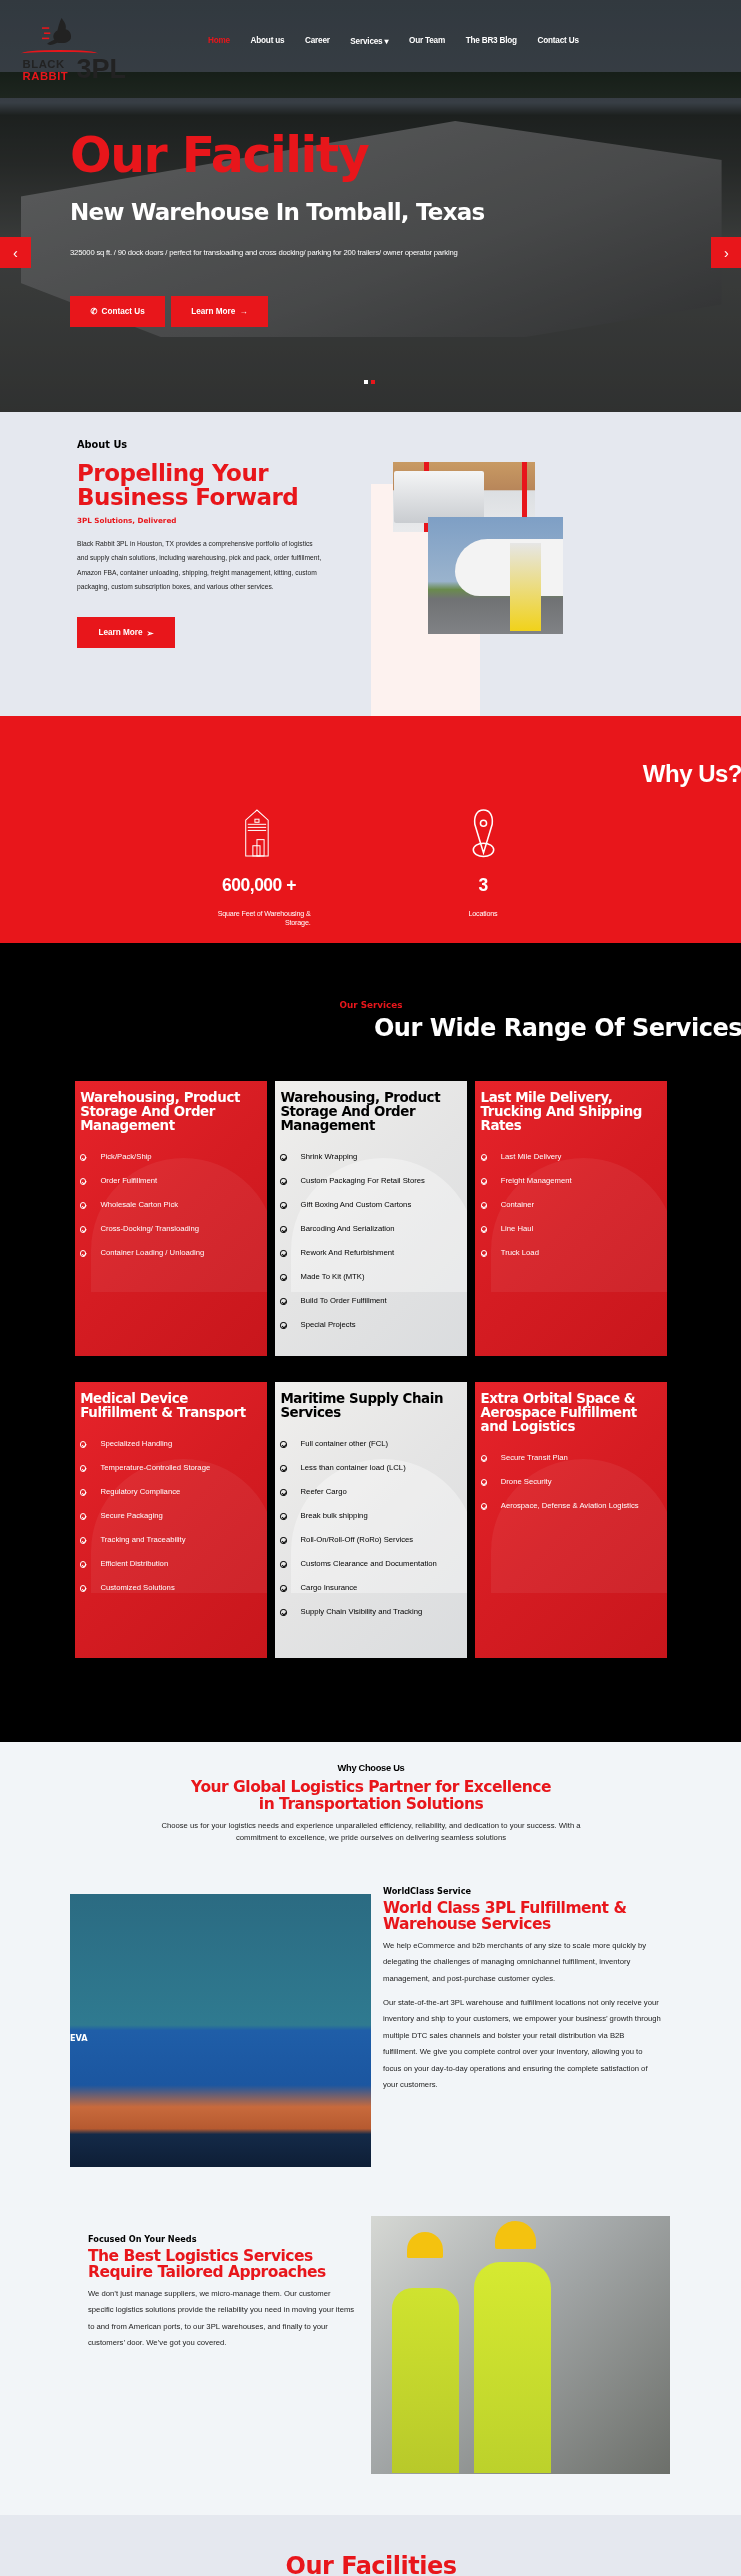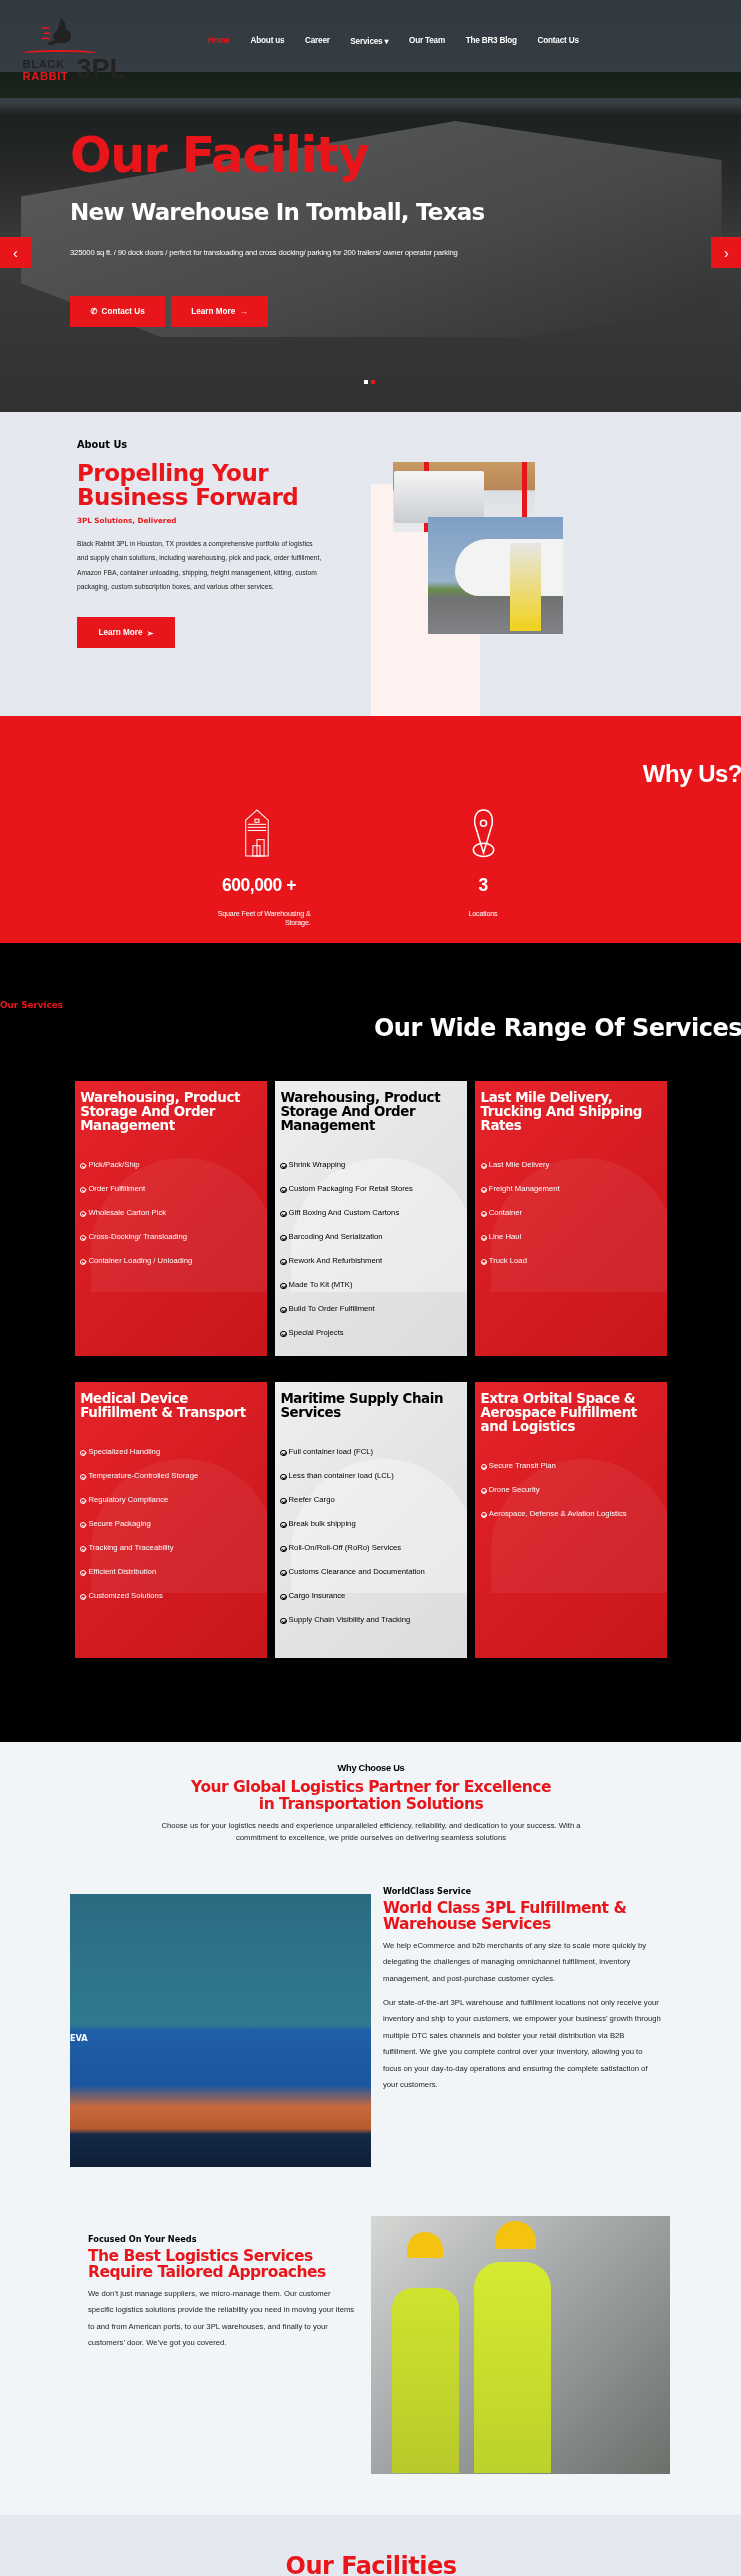--- a/index.html
+++ b/index.html
@@ -49,31 +49,31 @@
 
 .why{background:#e8161b;height:227px;text-align:right;color:#fff;position:relative}
 .why h2{font:bold 24px "Liberation Sans",sans-serif;padding-top:44px;letter-spacing:-0.5px}
 .why .stats{display:flex;justify-content:center;gap:121px;margin-top:20.6px}
 .why .stat{width:103px;display:flex;flex-direction:column;align-items:center}
 .why .stat svg{width:57px;height:49px}
 .why .num{font:bold 17.5px "Liberation Sans",sans-serif;margin-top:17.5px;letter-spacing:-0.5px}
 .why .lbl{font:7.2px "Liberation Sans",sans-serif;margin-top:13.4px;letter-spacing:-0.2px}
 
 .services{background:#000;height:799px;position:relative}
-.services .eyebrow{font:bold 8.8px "DejaVu Sans",sans-serif;color:#e8161b;padding-top:8.2px}
+.services .eyebrow{text-align:center;font:bold 8.8px "DejaVu Sans",sans-serif;color:#e8161b;padding-top:8.2px}
 .services h2{text-align:right;font:bold 24px "DejaVu Sans",sans-serif;color:#fff;margin-top:2.1px;letter-spacing:-0.5px}
 .grid{position:absolute;left:75px;top:82px;width:591px;display:grid;grid-template-columns:192px 192px 192px;column-gap:8.2px;row-gap:26px}
 .card{min-height:275px;padding:10.3px 5.2px 10.3px 5.2px;position:relative;overflow:hidden}
 .card.r{background:linear-gradient(135deg,#e7232a 0%,#d51c22 50%,#c8161c 100%);color:#fff}
 .card.w{background:linear-gradient(135deg,#f0efed 0%,#e4e4e4 50%,#dadcde 100%);color:#000}
 .card .plane-bg{position:absolute;left:15.5px;top:77px;width:185px;height:134px;border-radius:103px 103px 0 0;background:rgba(255,255,255,.06)}
 .card.w .plane-bg{background:rgba(255,255,255,.35)}
 .card h3{font:bold 13.4px/1.05 "DejaVu Sans",sans-serif;letter-spacing:-0.4px;position:relative}
 .card ul{list-style:none;margin-top:11.3px;position:relative}
-.card li{font:7.7px "Liberation Sans",sans-serif;height:24px;display:flex;align-items:flex-end;gap:2px}
+.card li{font:7.7px "Liberation Sans",sans-serif;height:24px;display:flex;align-items:center;gap:14px}
 .card li .chk{width:6.2px;height:6.2px;border:0.8px solid currentColor;border-radius:50%;margin-top:1.5px;position:relative;flex:none}
 .card li .chk::after{content:"";position:absolute;left:1.5px;top:0.5px;width:1.5px;height:2.6px;border:solid currentColor;border-width:0 0.8px 0.8px 0;transform:rotate(45deg)}
 .grid .row2{min-height:276px}
 
 .choose{background:#f2f5f8;position:relative;height:773px}
 .choose .head{text-align:center;padding-top:20.6px}
 .choose .head h4{font:bold 9.3px "Liberation Sans",sans-serif;color:#000;letter-spacing:-0.3px}
 .choose .head h3{font:bold 15.5px/1.1 "DejaVu Sans",sans-serif;color:#e8161b;width:371px;margin:6.2px auto 0;letter-spacing:-0.5px}
 .choose .head p{font:7.7px/12.4px "Liberation Sans",sans-serif;color:#222;width:433px;margin:7.2px auto 0}
 .ship{position:absolute;left:70px;top:152px;width:301px;height:273px;background:linear-gradient(180deg,#2b6b82 0%,#2f7a90 48%,#1f5ea8 50%,#1b56a0 70%,#c86a3c 78%,#b65a30 86%,#142a48 88%,#0e1e36 100%)}
@@ -329,21 +329,21 @@
             <span>Customized Solutions</span>
           </li>
       </ul>
     </div>
     <div class="card w row2">
         <div class="plane-bg"></div>
       <h3>Maritime Supply Chain Services</h3>
       <ul>
         <li>
             <span class="chk"></span>
-            <span>Full container load (FCL)</span>
+            <span>Full container other (FCL)</span>
           </li>
         <li>
             <span class="chk"></span>
             <span>Less than container load (LCL)</span>
           </li>
         <li>
             <span class="chk"></span>
             <span>Reefer Cargo</span>
           </li>
         <li>

